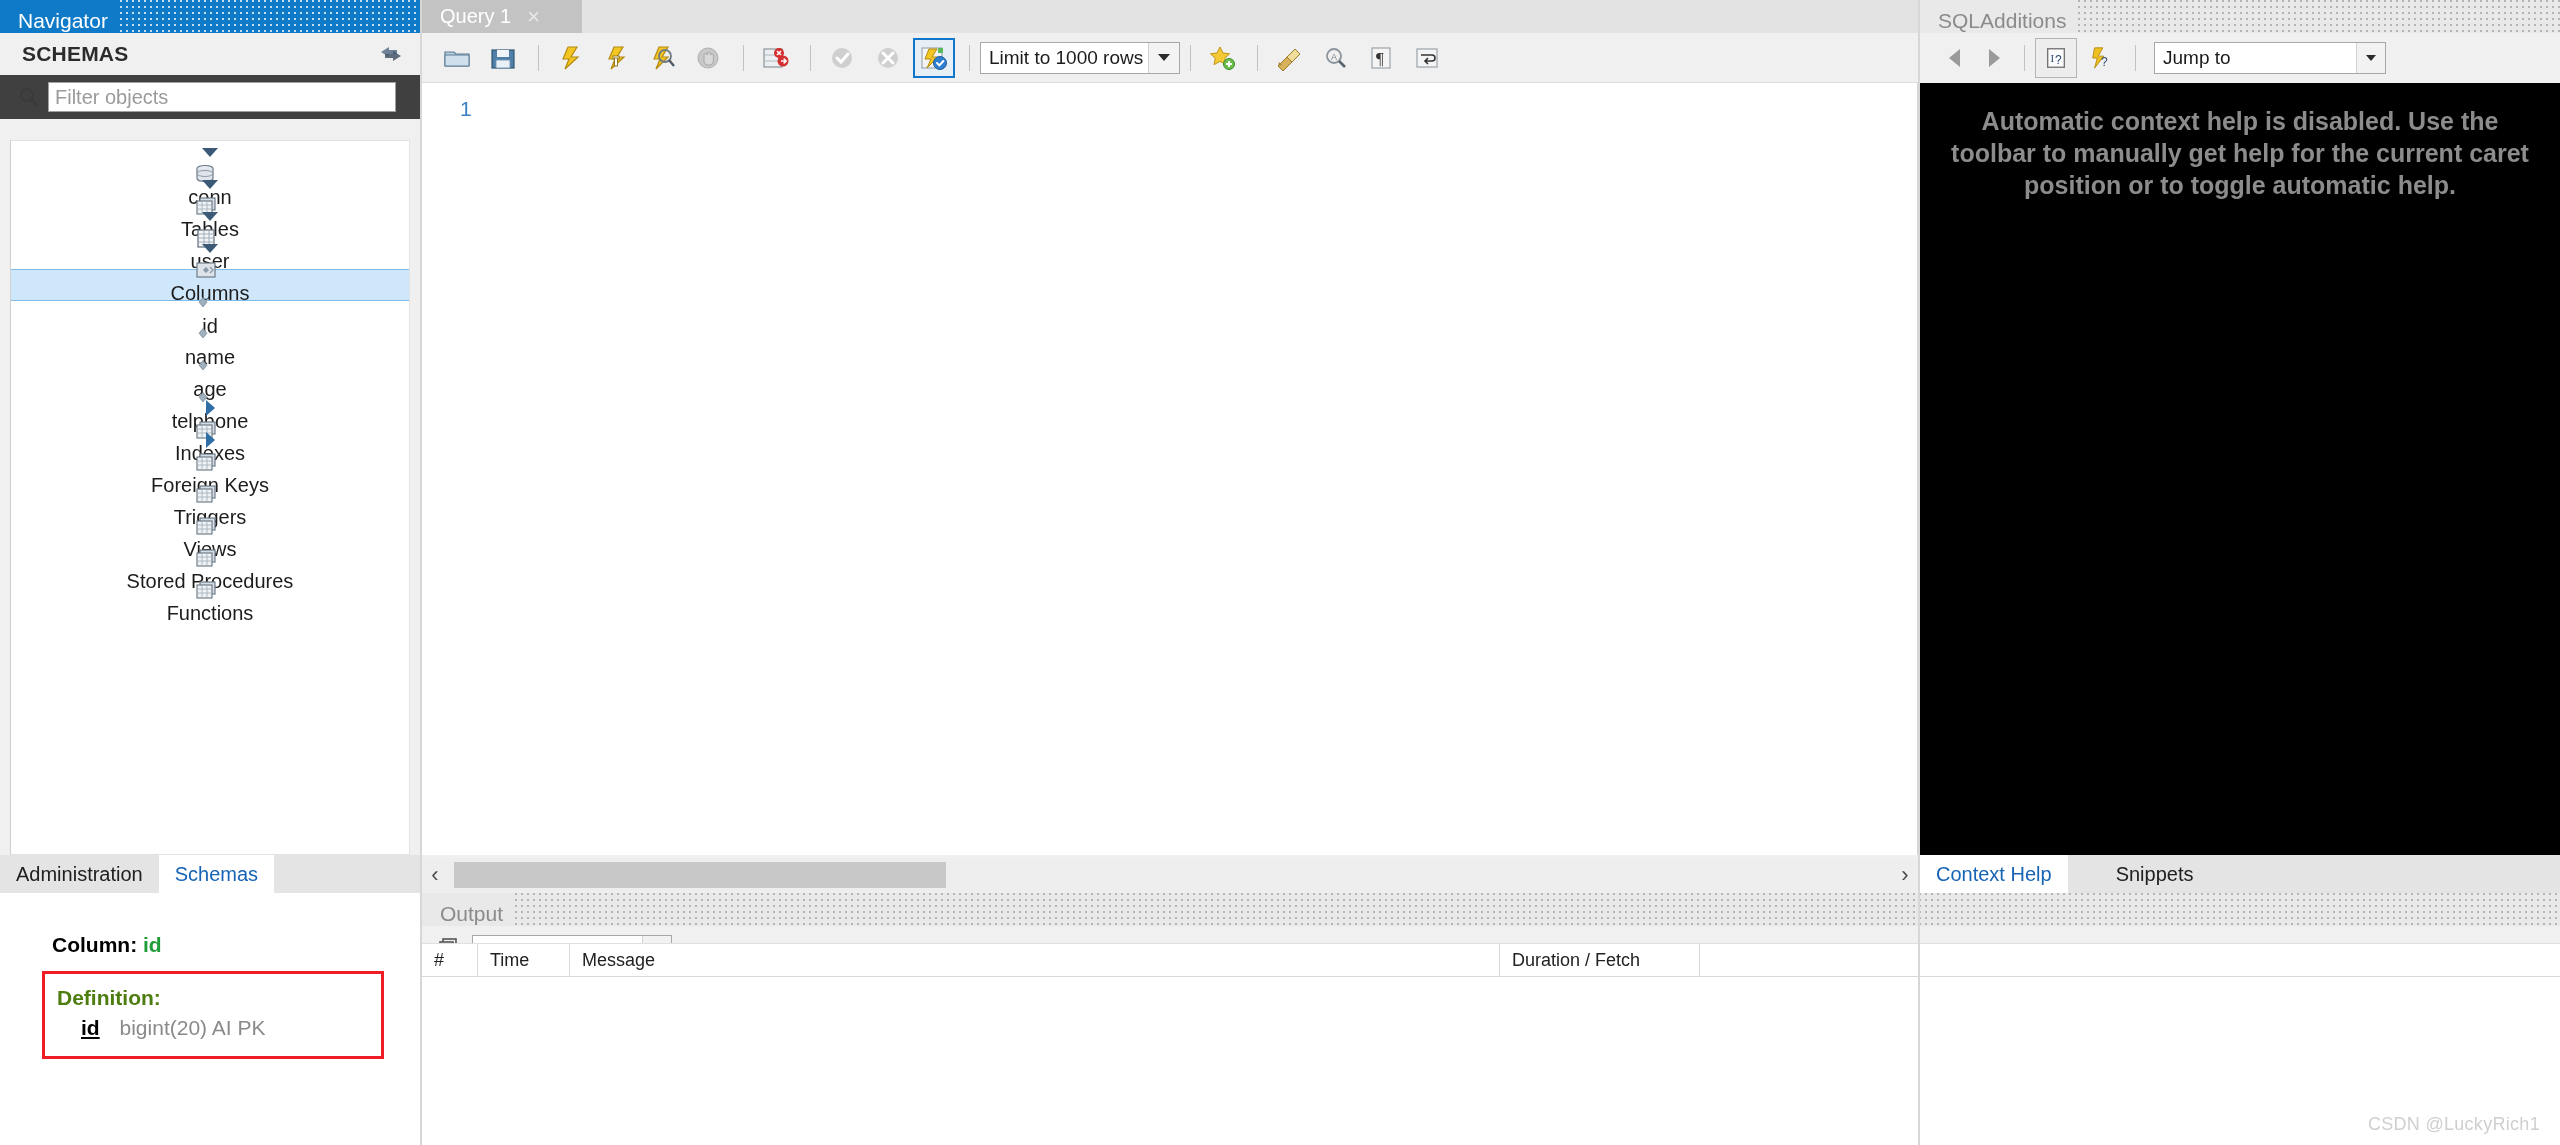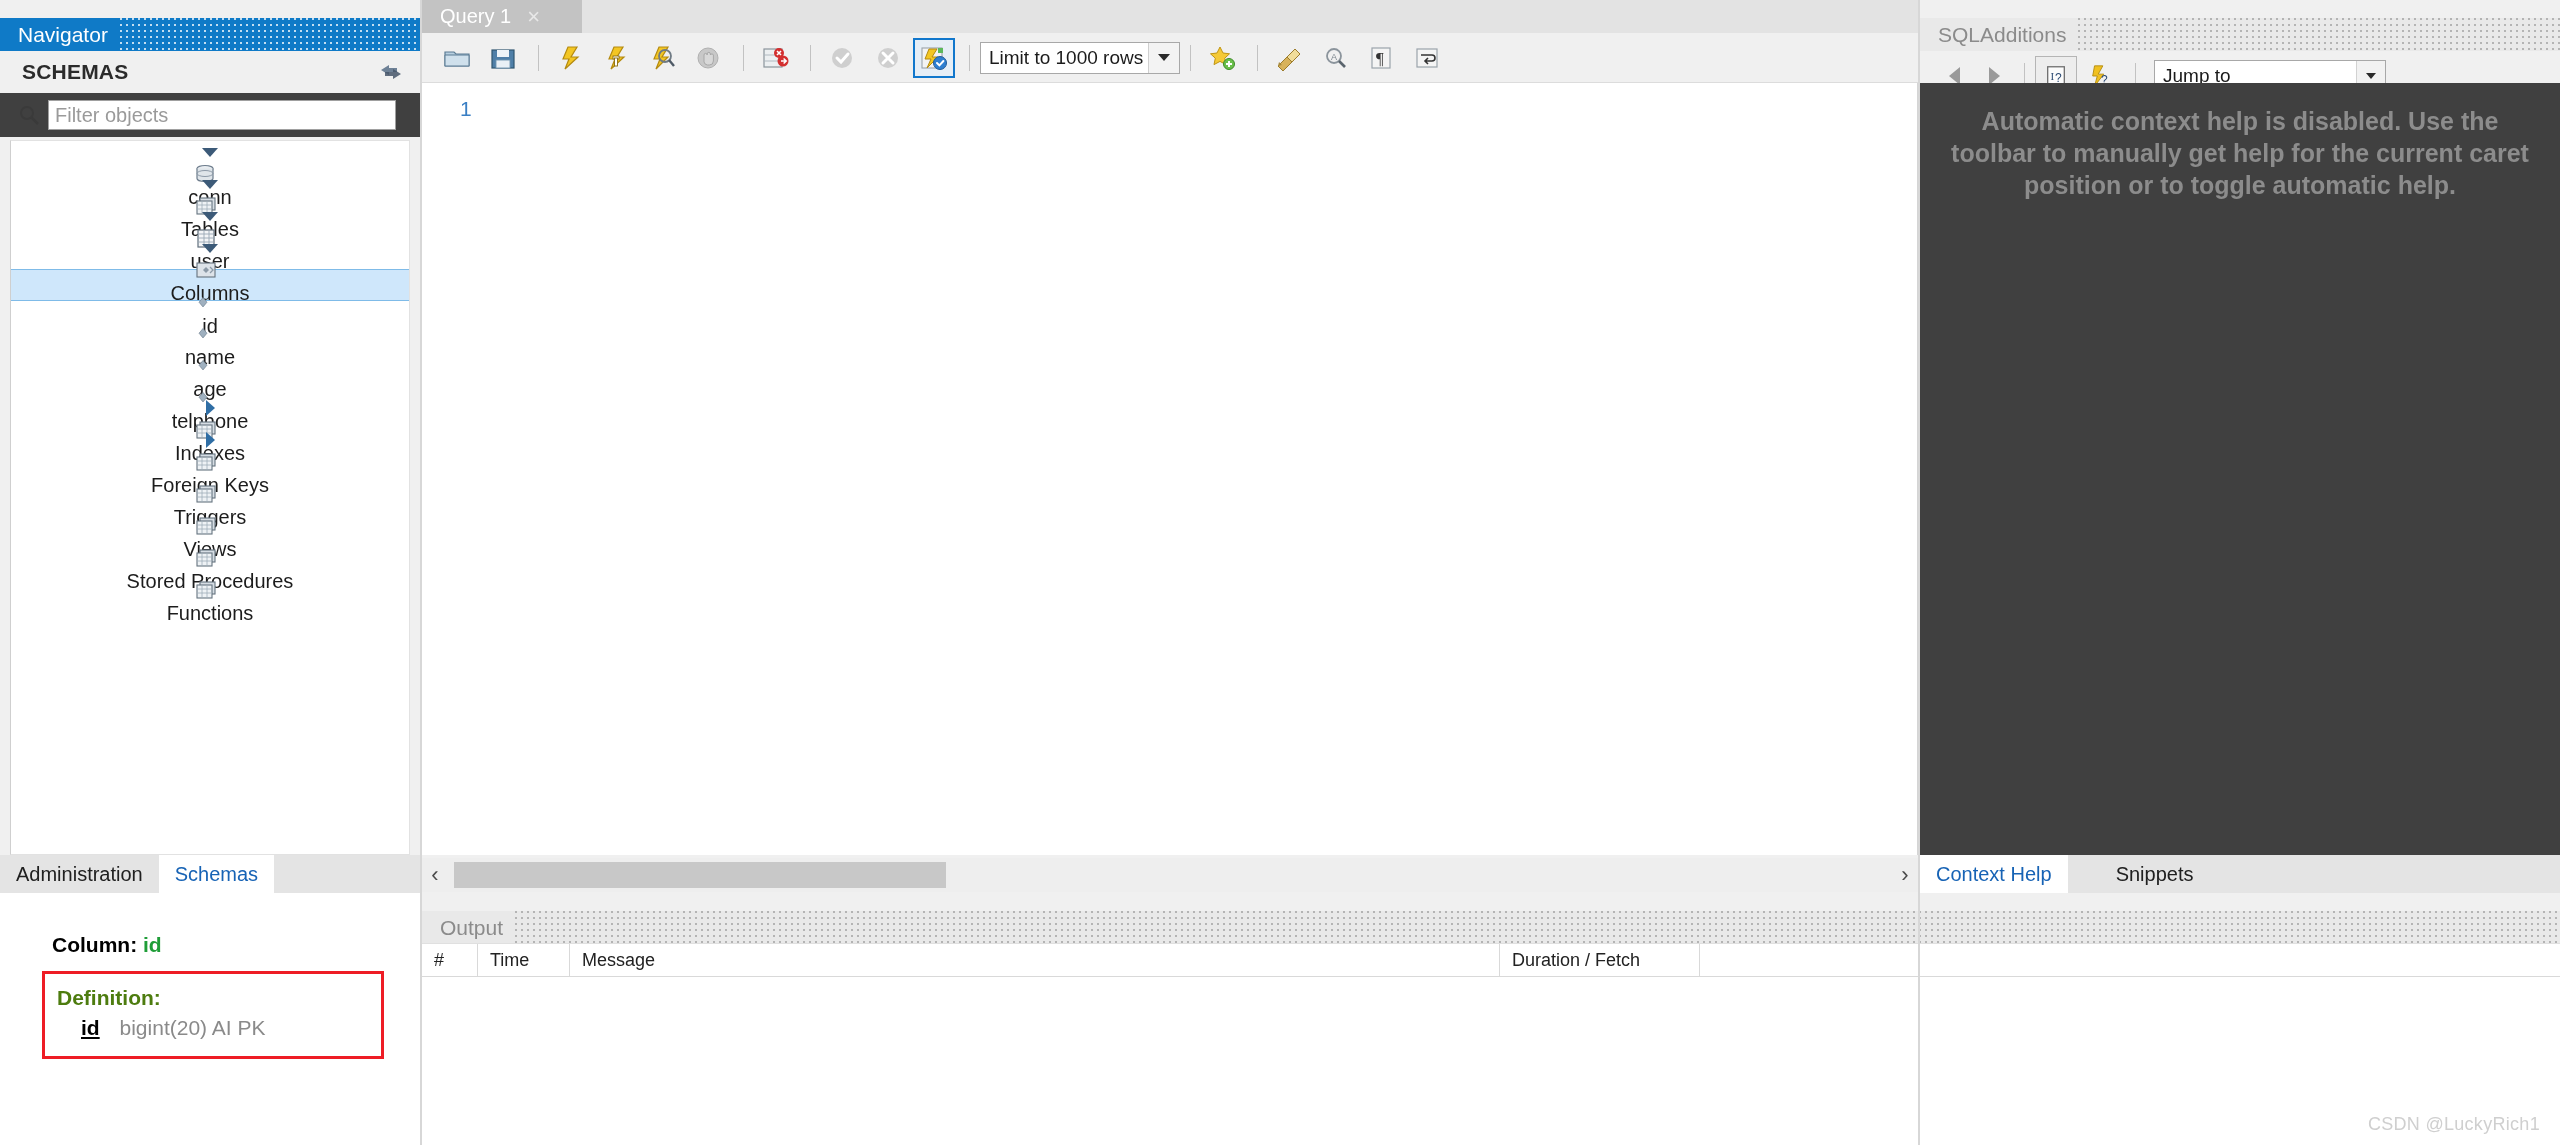--- a/index.html
+++ b/index.html
@@ -12,28 +12,27 @@
   }
   .app {
     position: relative;
     width: 2560px; height: 1145px;
     background: #f0f0f0;
   }
 
   
   .caption {
     height: 33px;
-    display: flex; align-items: center;
+    display: flex; align-items: flex-end;
     font-size: 21px;
     padding-left: 18px;
     box-sizing: border-box;
     position: relative;
     overflow: hidden;
     white-space: nowrap;
-    margin-top: 18px;
   }
   .caption.blue { background: #0f7ac7; color: #ffffff; }
   .caption.grey { background: #e9e9e9; color: #8b8b8b; }
   .caption .capdots {
     flex: 1;
     height: 33px;
     margin-left: 10px;
     background-image: radial-gradient(currentColor 1px, transparent 1.2px);
     background-size: 6px 6px;
     background-position: 0 4px;
@@ -411,21 +410,21 @@
   }
   .jump-wrap .jbtn::after {
     content: "";
     border-left: 5px solid transparent;
     border-right: 5px solid transparent;
     border-top: 6px solid #2a2a2a;
   }
   .sa-body {
     position: absolute; left: 0; top: 83px;
     width: 640px; height: 772px;
-    background: #404040;
+    background: #000000;
     box-sizing: border-box;
     padding-top: 22px;
   }
   .sa-help {
     text-align: center;
     font-size: 25px;
     font-weight: bold;
     color: #8c8c8c;
     line-height: 1.28;
     padding: 0 18px;

